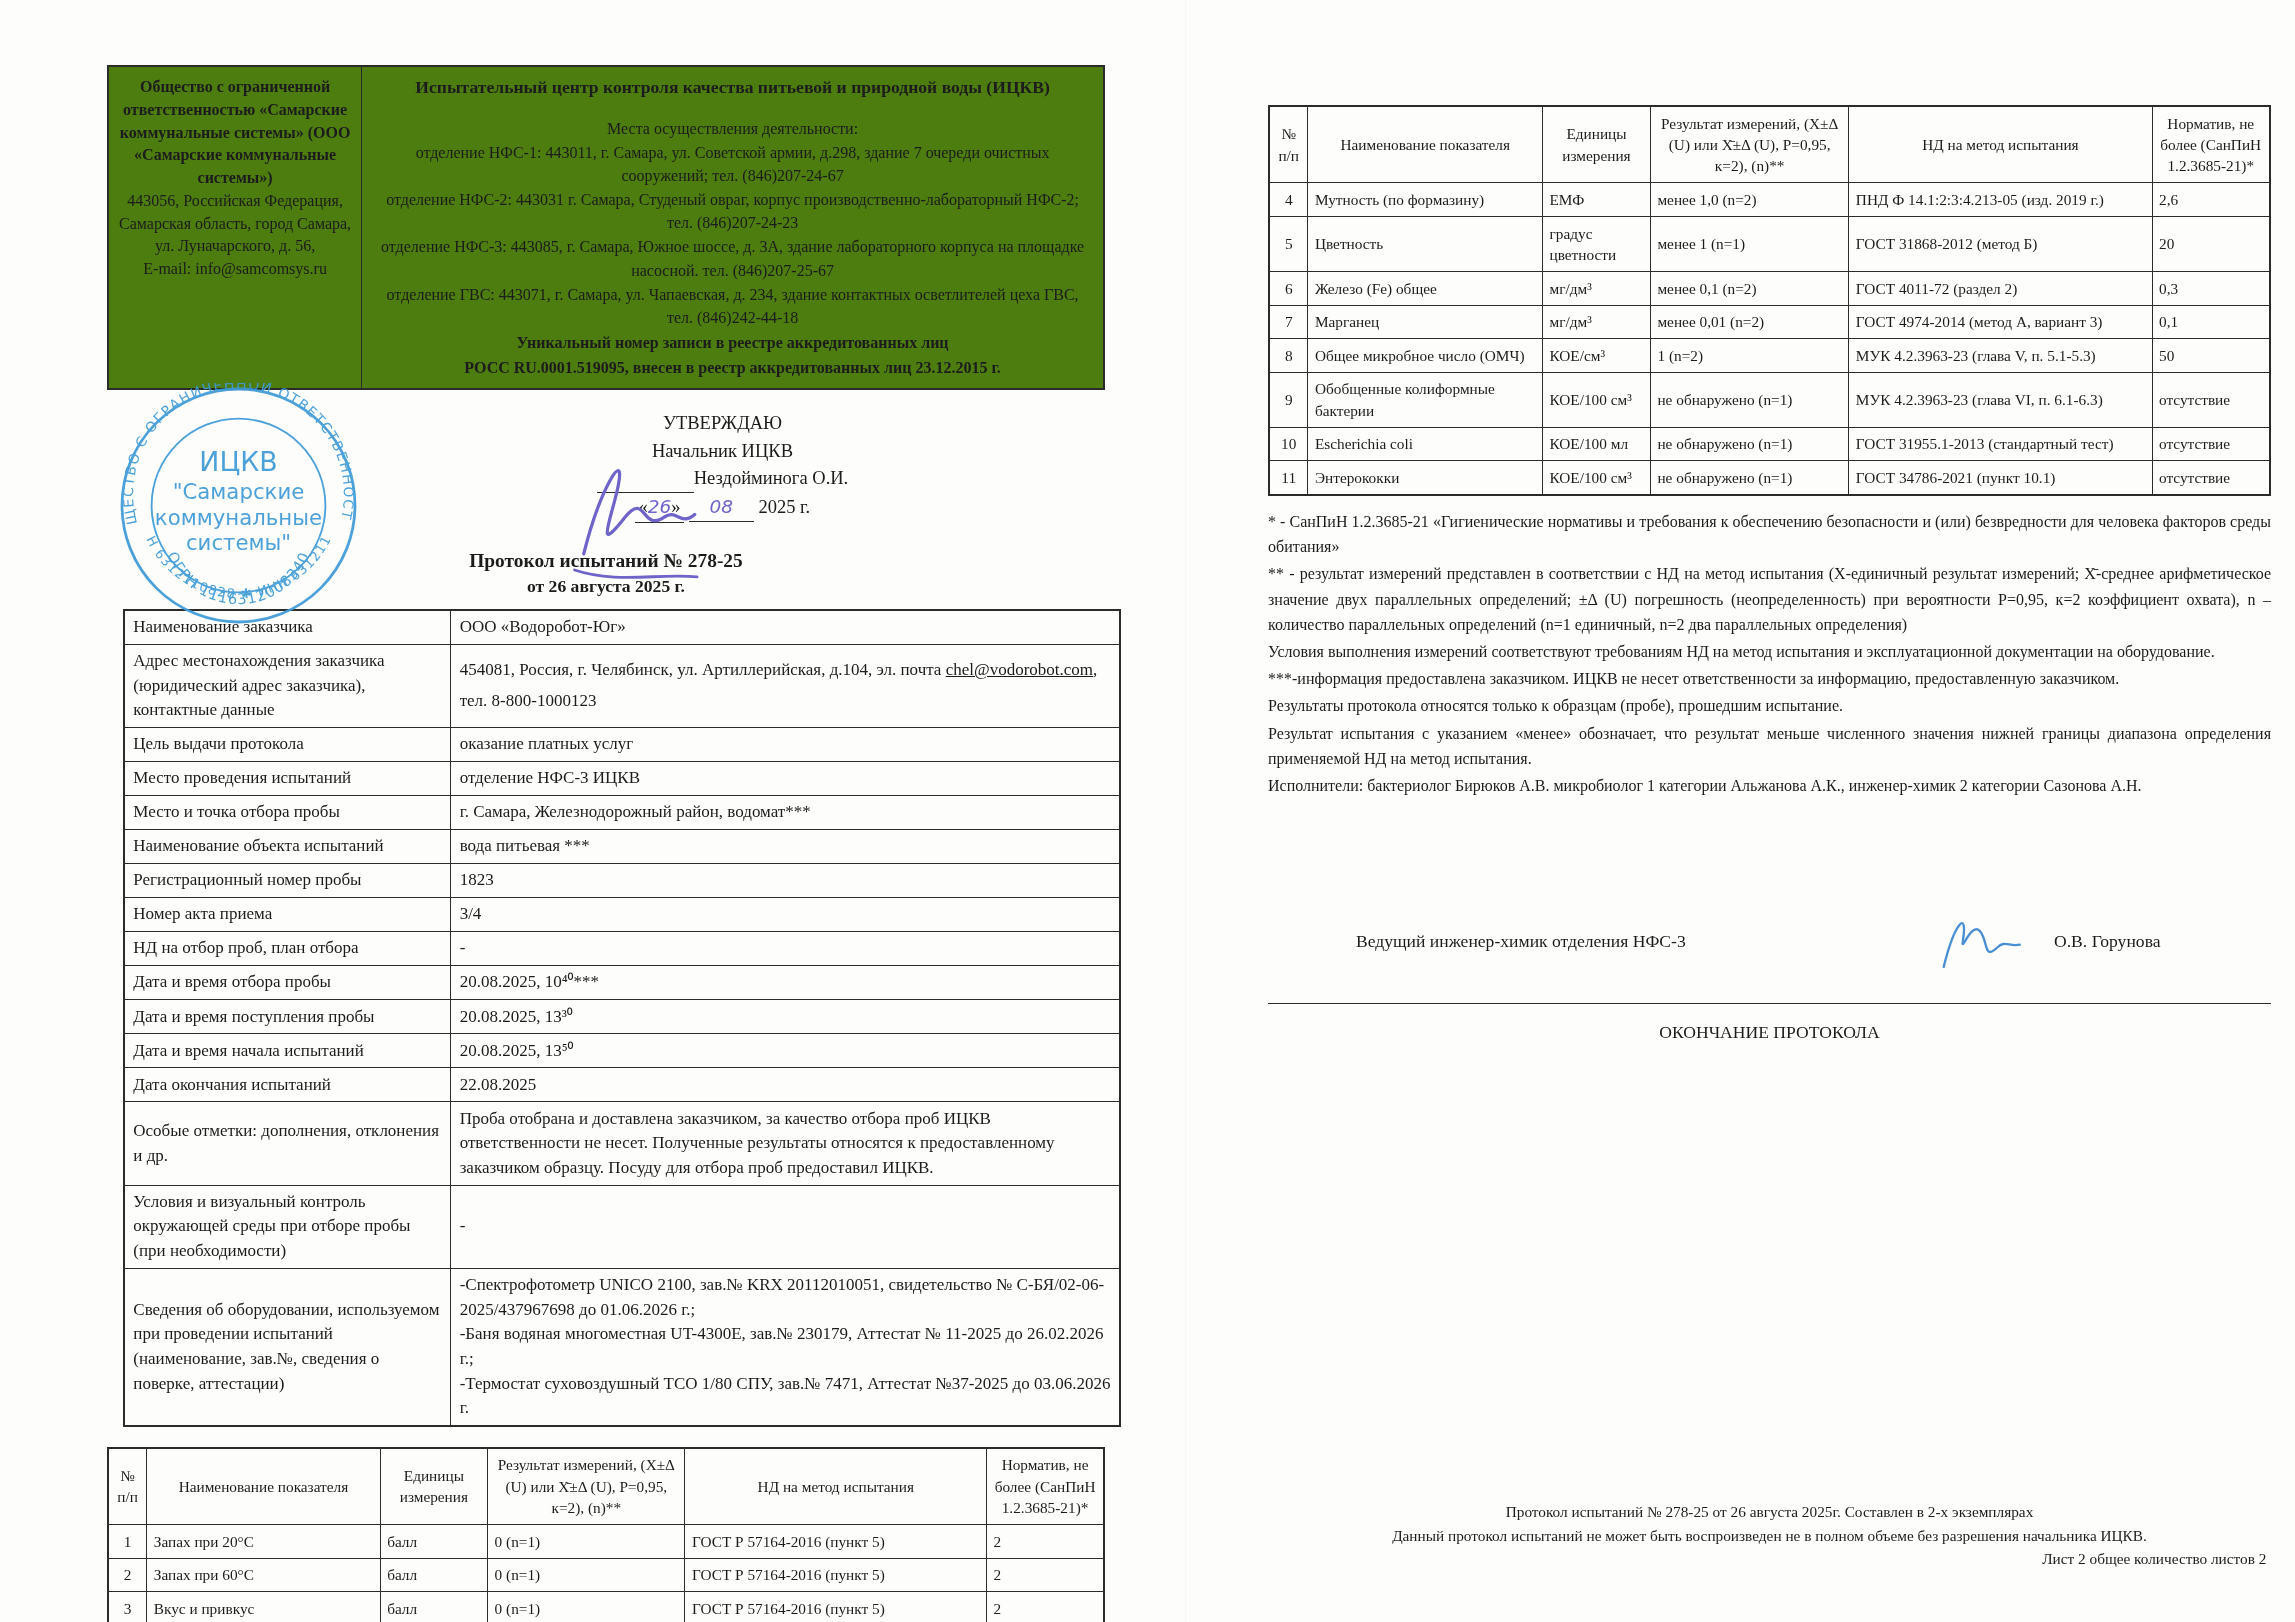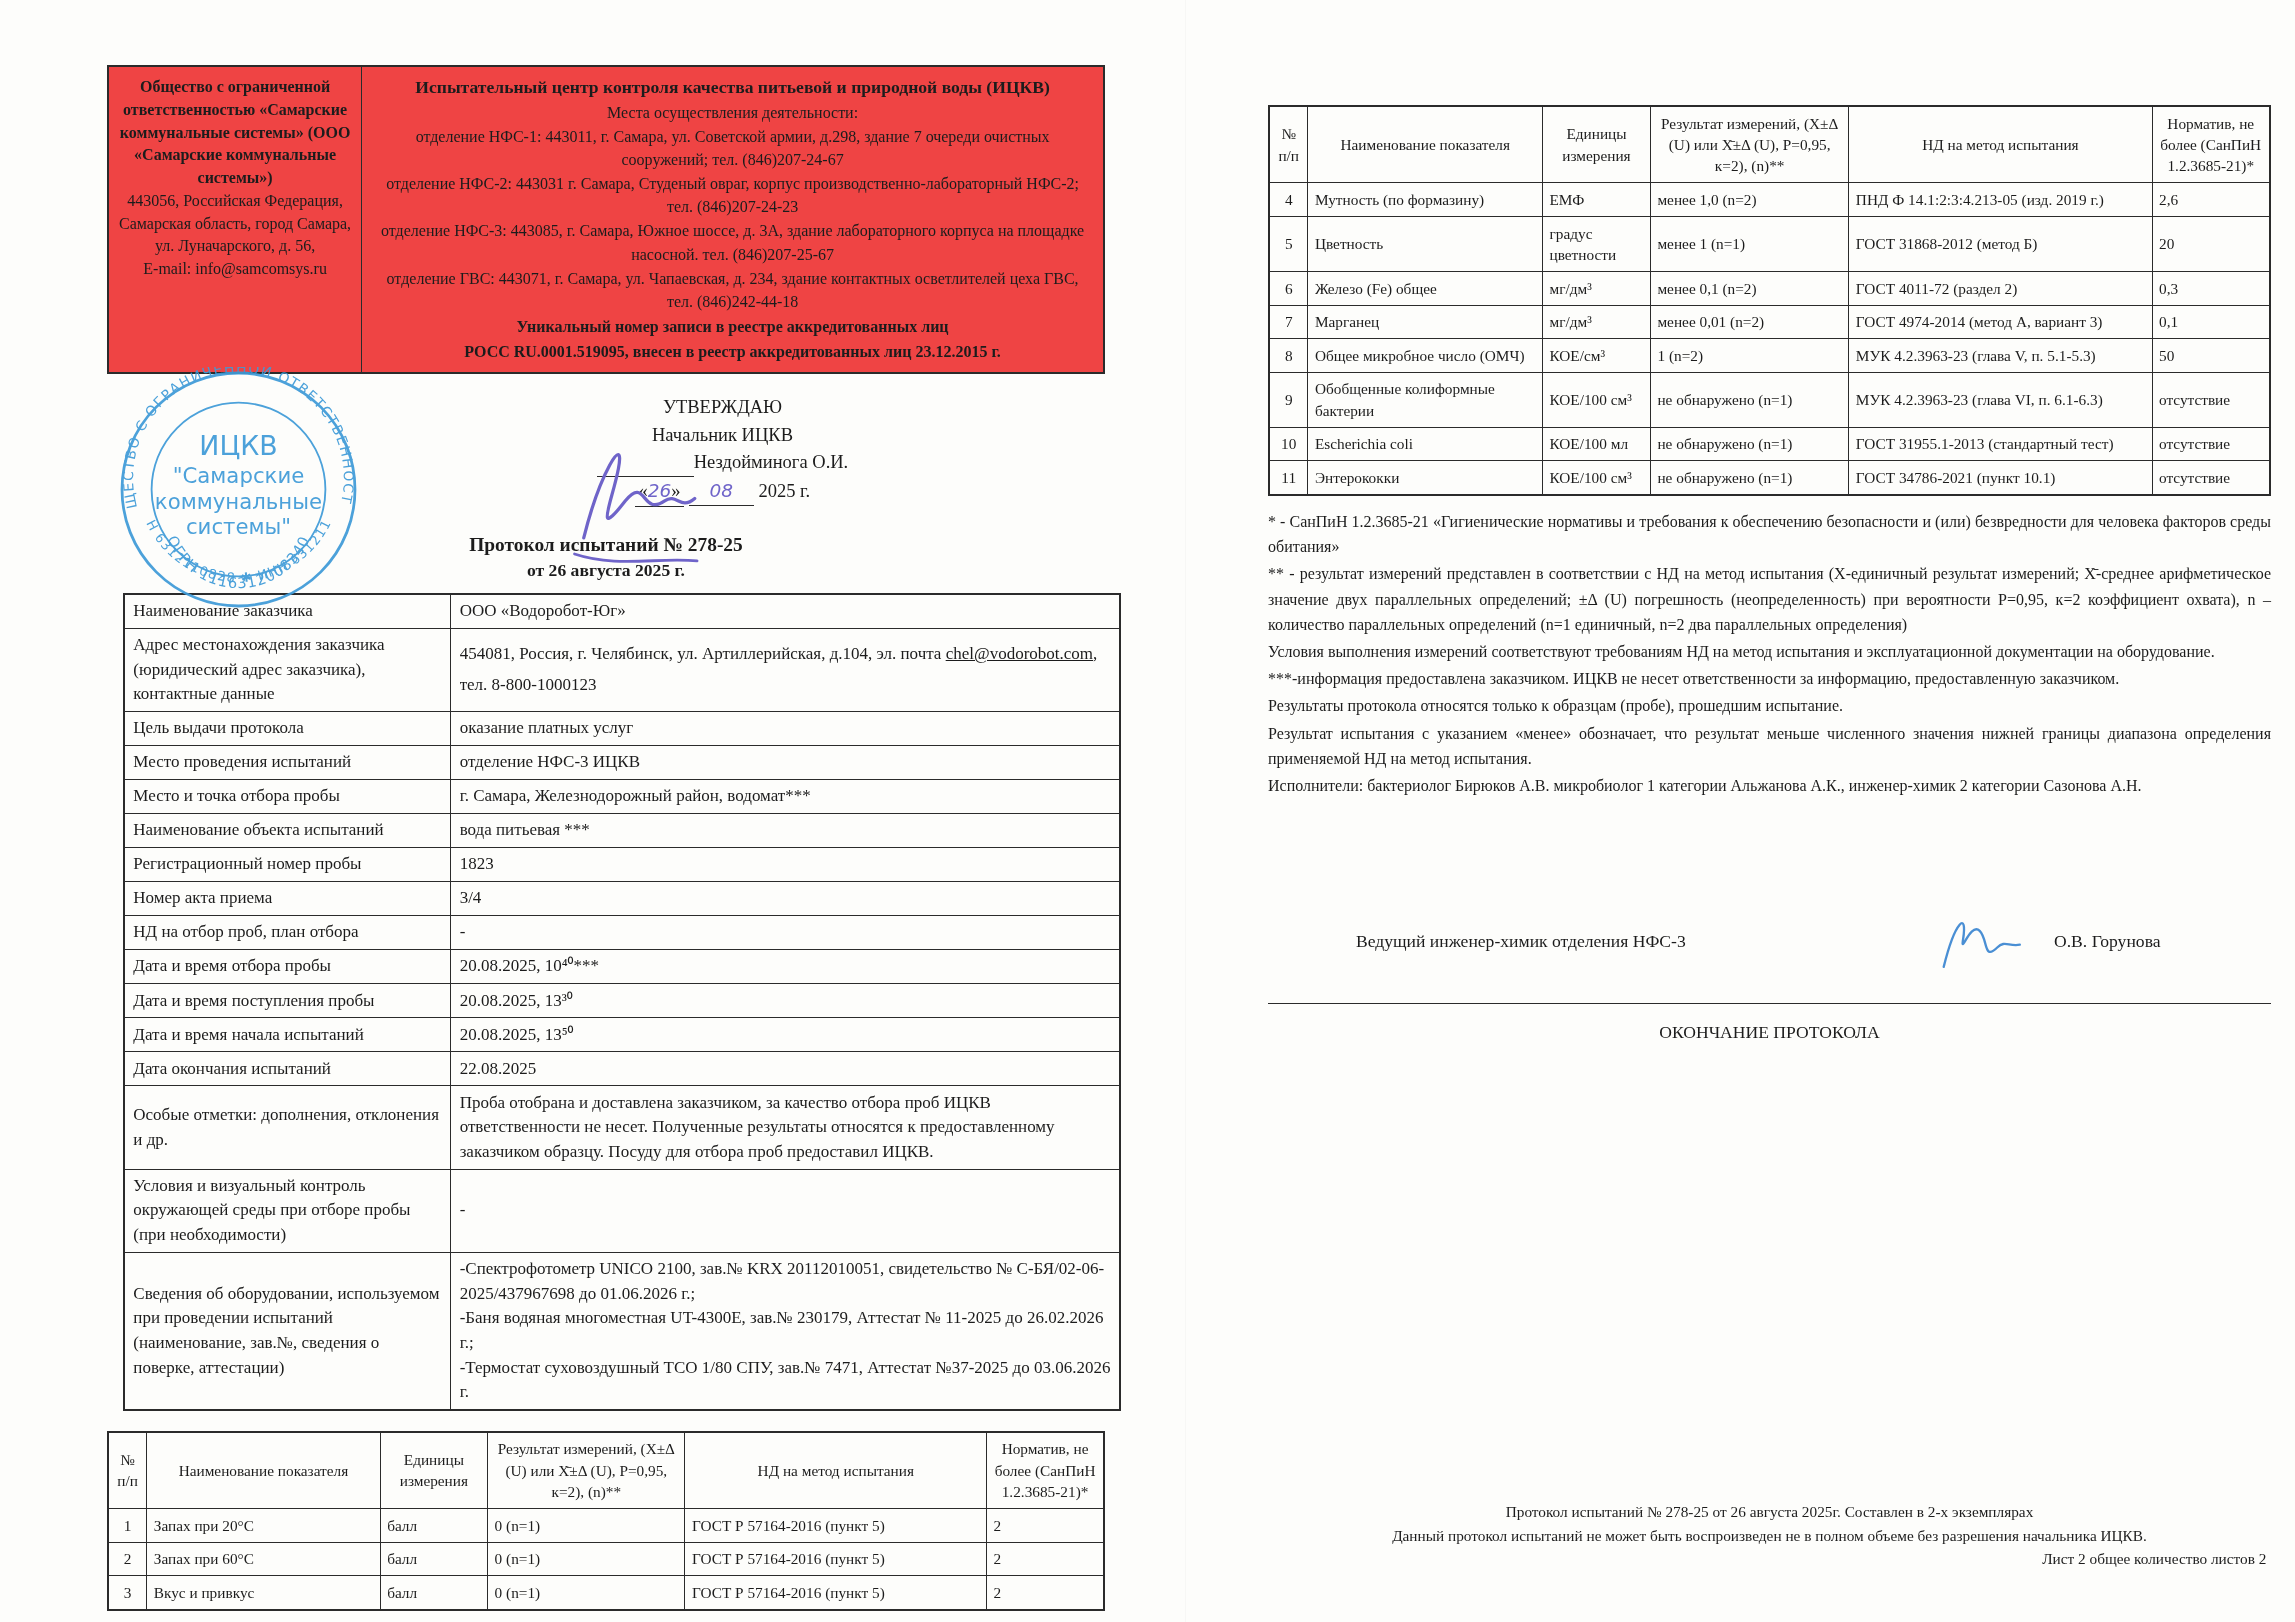--- a/index.html
+++ b/index.html
@@ -3,27 +3,27 @@
 <meta charset="utf-8">
 <style>
   html,body{margin:0;padding:0;background:#e9e9e7;}
   .sheet{position:relative;width:2295px;height:1623px;background:#fdfdfb;overflow:hidden;
          font-family:"Liberation Serif",serif;color:#1c1c1c;}
   .fold{position:absolute;left:1185px;top:0;width:1.4px;height:100%;
         background:linear-gradient(90deg,rgba(0,0,0,0.04),rgba(0,0,0,0.01));}
 
   
   .page1{position:absolute;left:107px;top:65px;width:998px;}
-  .hdr{display:flex;border:2.3px solid #2b2b2b;background:#ef4444;}
+  .hdr{display:flex;border:2.3px solid #2b2b2b;background:#4d7c0f;}
   .org-cell{width:241px;border-right:1.9px solid #2b2b2b;padding:9.3px 5.6px;text-align:center;
             font-size:16px;line-height:1.42;}
   .org-name{font-weight:bold;}
   .center-cell{flex:1;padding:8.3px 14px;text-align:center;font-size:16px;line-height:1.45;}
   .cb-title{font-weight:bold;font-size:17.6px;}
-  .cb-sub{margin-top:0;}
+  .cb-sub{margin-top:16px;}
   .cb-loc{margin-top:0.9px;}
   .cb-reg{font-weight:bold;margin-top:1.9px;}
 
   .stamp-zone{position:relative;height:157px;}
   .stamp{position:absolute;left:9.3px;top:-6.5px;width:245px;height:245px;z-index:2;opacity:.93;}
   .approve{position:absolute;left:463px;top:20.4px;width:305px;text-align:center;
            font-size:18.5px;line-height:1.5;z-index:3;}
   .appr-sig{position:absolute;left:-14px;top:28px;width:148px;height:153px;z-index:1;}
   .uline{display:inline-block;border-bottom:1.4px solid #2b2b2b;height:15.7px;vertical-align:bottom;}
   .hand{font-family:"DejaVu Sans",sans-serif;font-style:italic;color:#6f64c9;}

